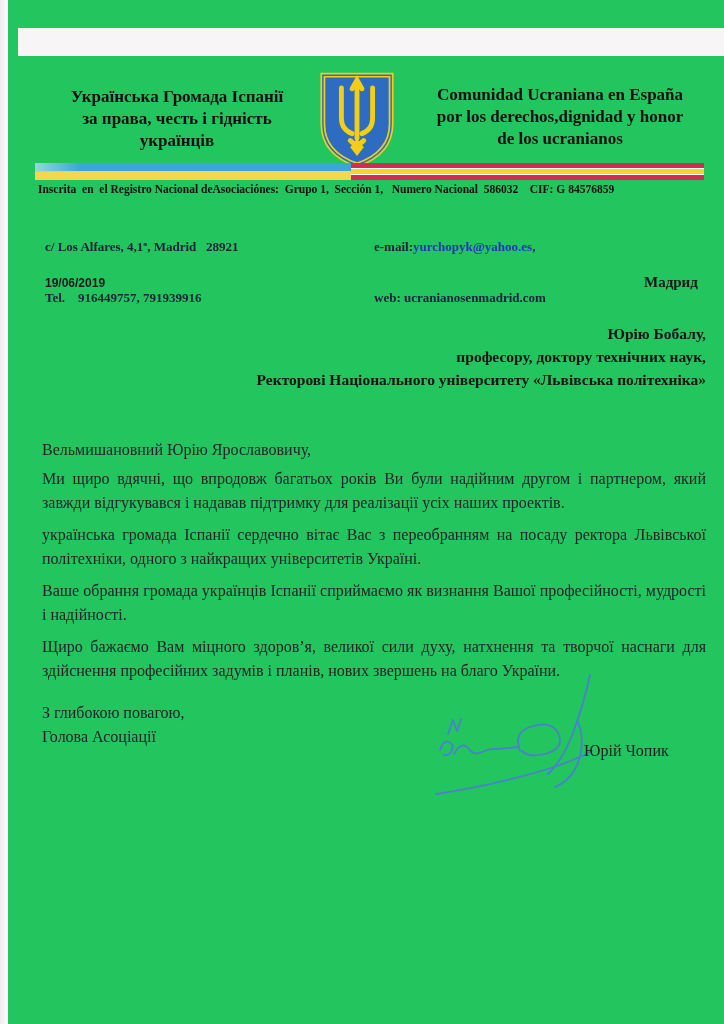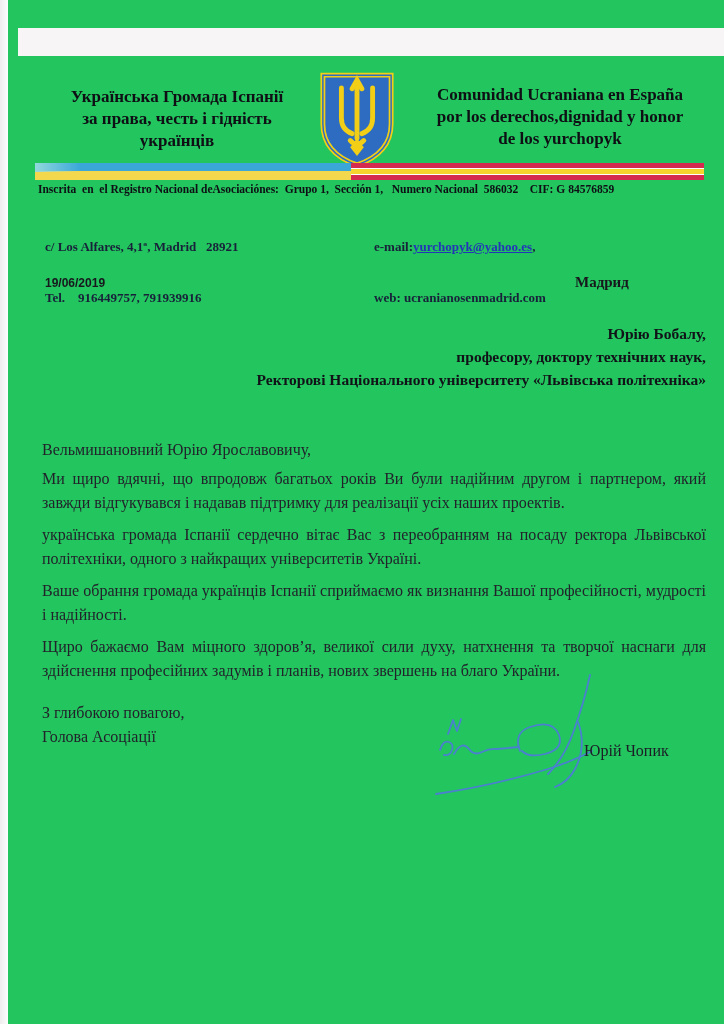--- a/index.html
+++ b/index.html
@@ -34,24 +34,24 @@
     background:linear-gradient(to bottom, #d52b4e 0 29%, #fdfdfe 29% 33%, #f6d42e 33% 67%, #fdfdfe 67% 71%, #d52b4e 71% 100%);
   }
 
   .registry {
     position:absolute; left:38px; top:183px; width:680px;
     font-weight:bold; font-size:11.5px; color:#0e0e14; white-space:pre;
   }
 
   .contact-left { position:absolute; left:45px; top:204px; font-weight:bold; font-size:13px; line-height:17px; color:#18203a; white-space:pre; }
   .contact-right { position:absolute; left:374px; top:204px; font-weight:bold; font-size:13px; line-height:17px; color:#18203a; white-space:pre; }
-  .email-link { color:#2336b8; text-decoration:underline; }
+  .email-link { color:#2336b8; }
 
   .date-line { position:absolute; left:45px; top:276px; font-family:"Liberation Sans", sans-serif; font-weight:bold; font-size:12px; color:#17171d; }
-  .city-line { position:absolute; left:575px; top:274px; font-weight:bold; font-size:15px; color:#17171d; }
+  .city-line { position:absolute; left:644px; top:274px; font-weight:bold; font-size:15px; color:#17171d; }
 
   .addressee {
     position:absolute; right:18px; top:322px; width:560px;
     text-align:right; font-weight:bold; font-size:15.5px; line-height:23px; color:#111118;
   }
 
   .salutation { position:absolute; left:42px; top:441px; font-size:16px; color:#22222b; }
 
   .body-text { position:absolute; left:42px; top:467px; width:664px; }
   .body-text p {
@@ -89,21 +89,21 @@
         <path d="M35,17 l5,-9 5,9"></path>
         <path d="M33,70 q7,8 14,0"></path>
       </g>
       <path d="M40,68 l7,9 -7,9 -7,-9 z" fill="#f2cf16"></path>
     </svg>
   </div>
 
   <div class="org-es">
     <div>Comunidad Ucraniana en España</div>
     <div>por los derechos,dignidad y honor</div>
-    <div>de los  yurchopyk</div>
+    <div>de los  ucranianos</div>
   </div>
 
   <div class="flag-stripe">
     <div class="flag-ua">
         <div class="tint"></div>
       </div>
     <div class="flag-es"></div>
   </div>
 
   <div class="registry">Inscrita  en  el Registro Nacional deAsociaciónes:  Grupo 1,  Sección 1,   Numero Nacional  586032    CIF: G 84576859</div>

